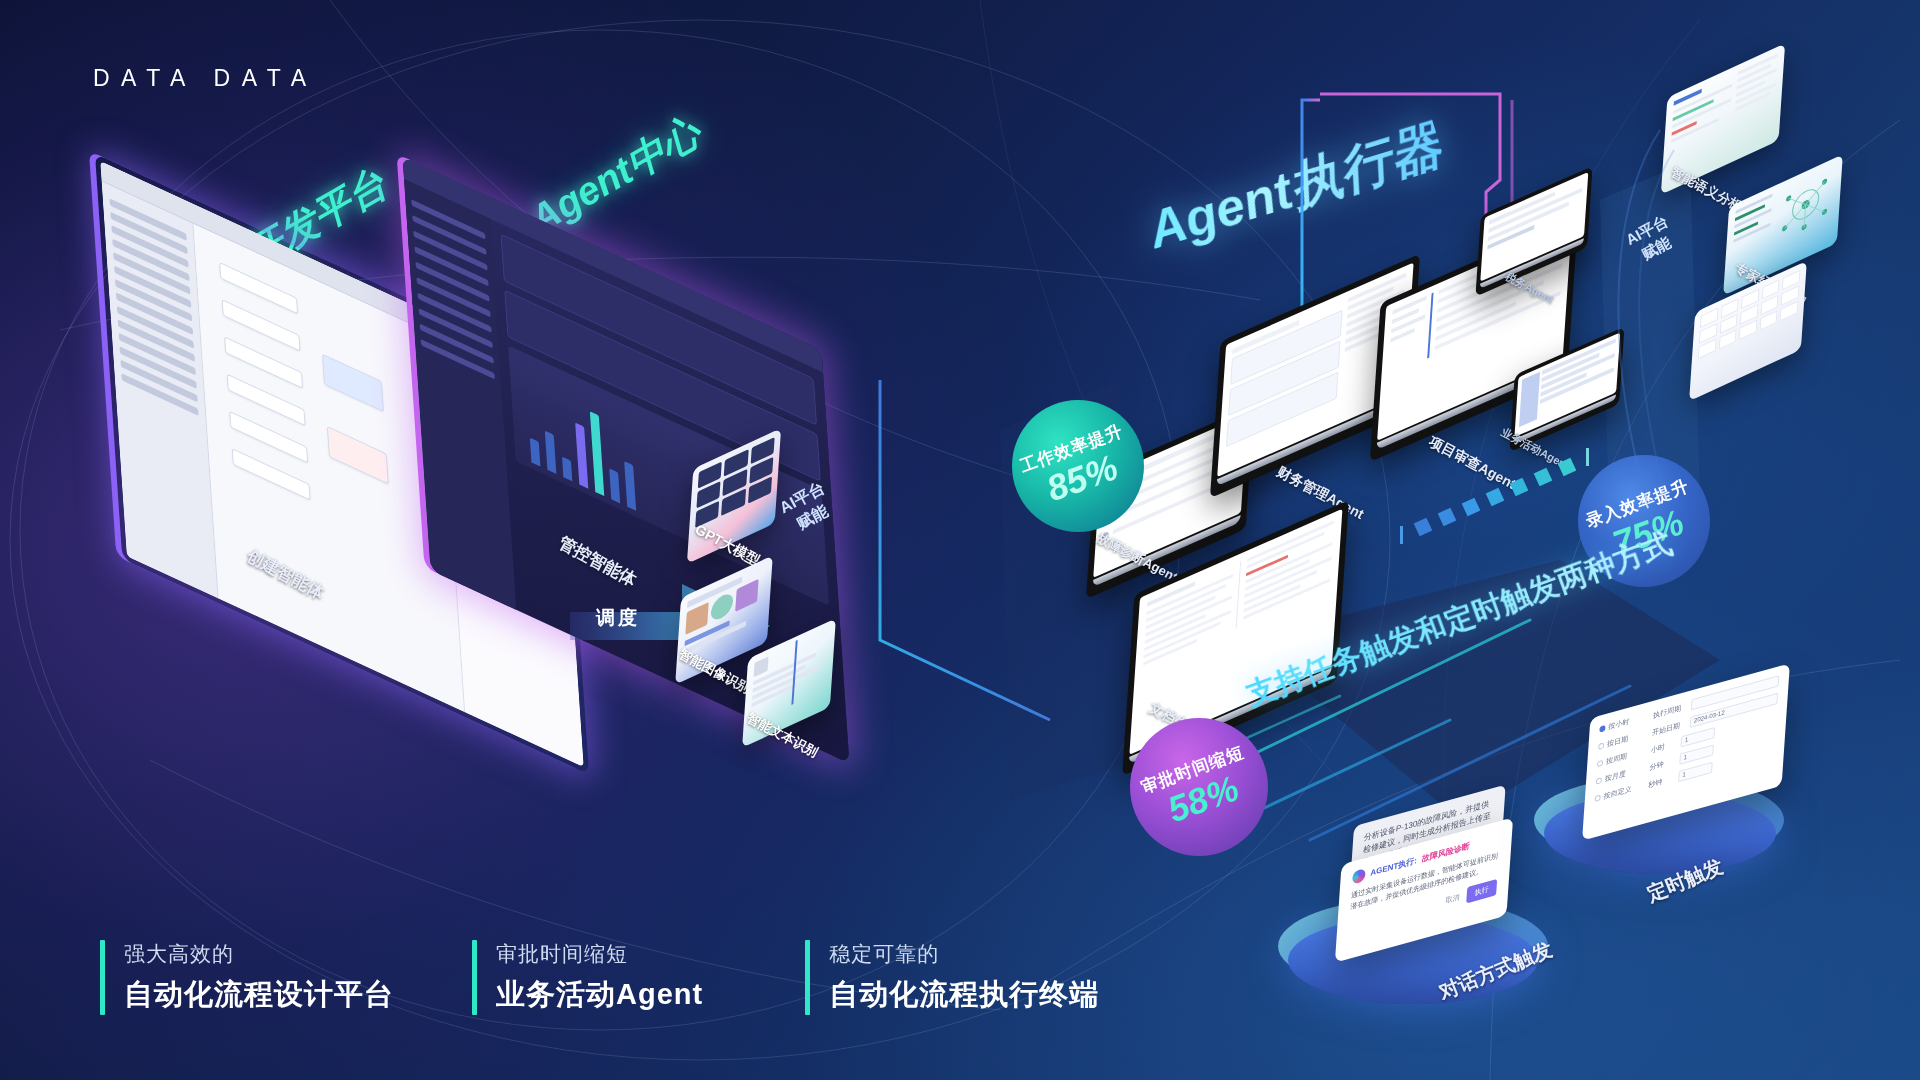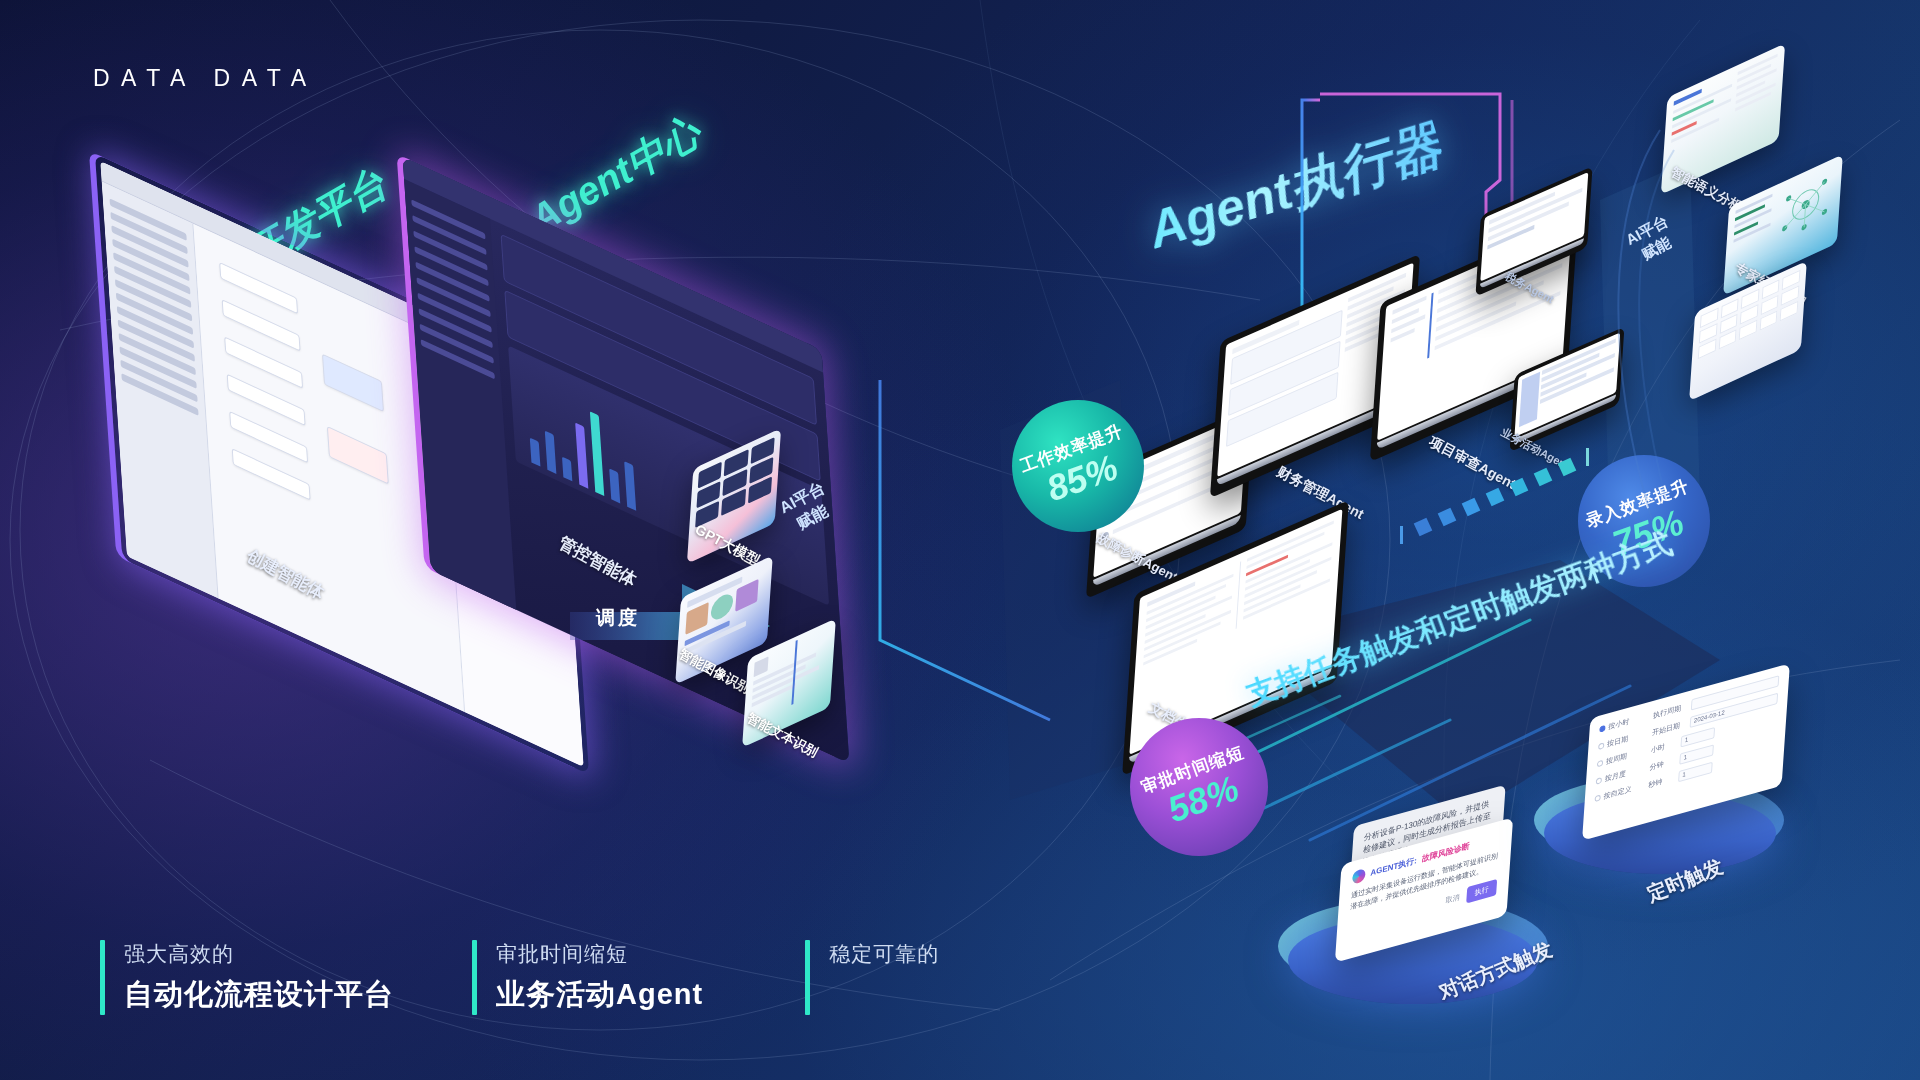--- a/index.html
+++ b/index.html
@@ -741,17 +741,18 @@
       <div class="bar"></div>
       <div>
         <div class="sub">审批时间缩短</div>
         <div class="main">业务活动Agent</div>
       </div>
     </div>
     <div class="cap" style="padding-right:0;padding-left:24px;">
       <div class="bar"></div>
       <div>
         <div class="sub">稳定可靠的</div>
+        <div class="main">自动化流程执行终端</div>
       </div>
     </div>
   </div>
 
 </div>
 
 </body></html>

